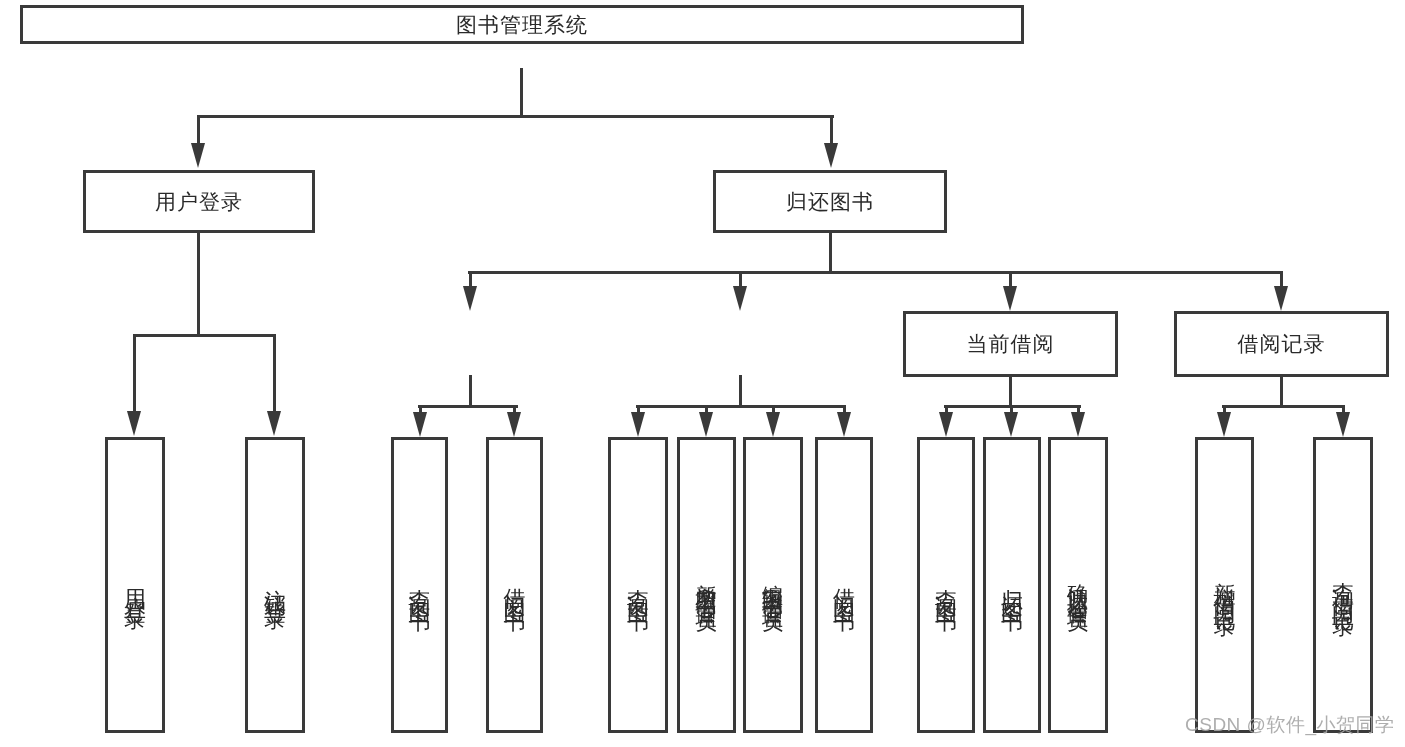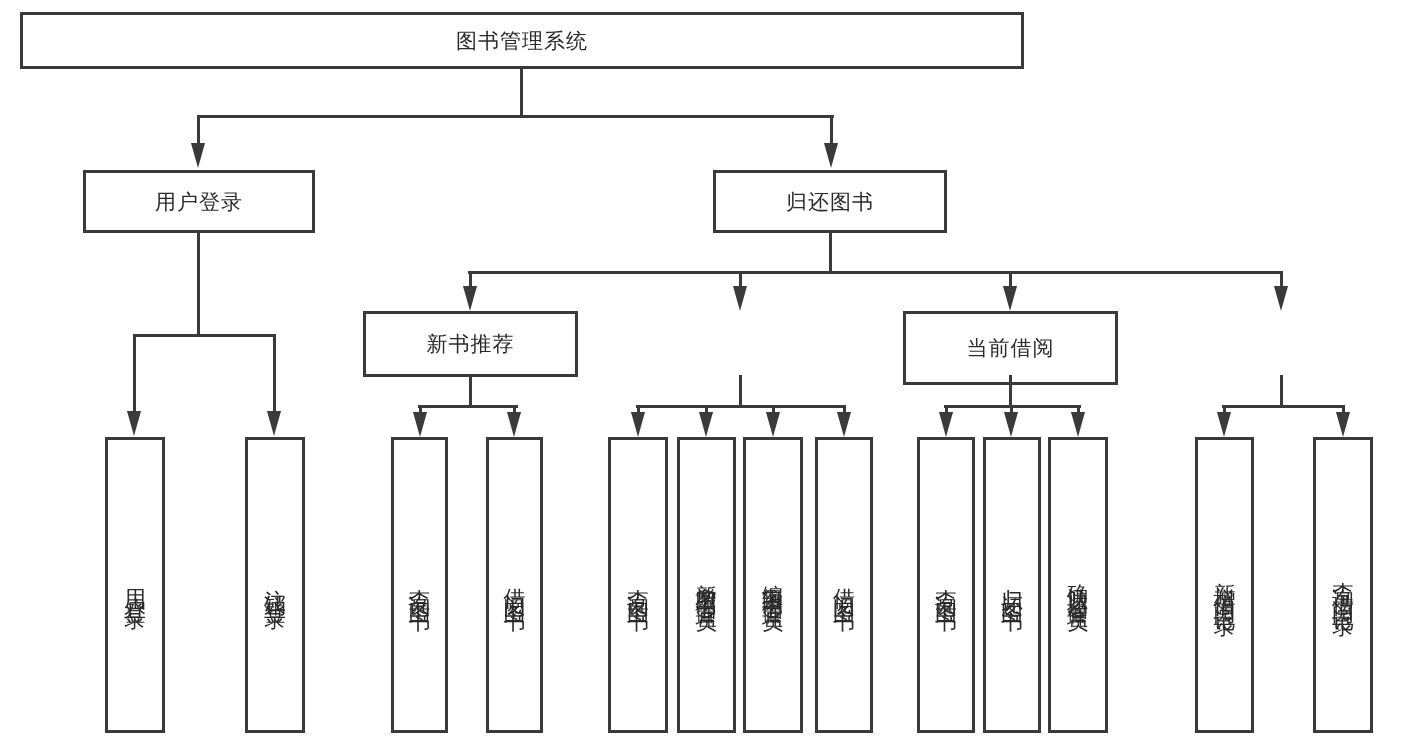--- a/index.html
+++ b/index.html
@@ -28,21 +28,21 @@
   .watermark{
     position:absolute;left:1185px;top:712px;width:215px;
     font-size:19px;color:rgba(165,165,165,0.9);white-space:nowrap;letter-spacing:0.5px;
   }
 </style>
 </head>
 <body>
 
 <div id="canvas">
 
-  <div class="box" style="left:20px;top:12px;width:1004px;height:57px;justify-content:center;">
+  <div class="box" style="left:20px;top:5px;width:1004px;height:39px;justify-content:center;">
     <span class="hlabel">图书管理系统</span>
   </div>
 
   <div class="vline" style="left:520px;top:68px;height:50px;"></div>
   <div class="hline" style="left:197px;top:115px;width:637px;"></div>
   <div class="vline" style="left:197px;top:115px;height:29px;"></div>
   <div class="arrow" style="left:191px;top:143px;"></div>
   <div class="vline" style="left:830px;top:115px;height:29px;"></div>
   <div class="arrow" style="left:824px;top:143px;"></div>
 
@@ -64,25 +64,25 @@
   <div class="hline" style="left:468px;top:271px;width:815px;"></div>
   <div class="vline" style="left:469px;top:271px;height:16px;"></div>
   <div class="arrow" style="left:463px;top:286px;"></div>
   <div class="vline" style="left:739px;top:271px;height:16px;"></div>
   <div class="arrow" style="left:733px;top:286px;"></div>
   <div class="vline" style="left:1009px;top:271px;height:16px;"></div>
   <div class="arrow" style="left:1003px;top:286px;"></div>
   <div class="vline" style="left:1280px;top:271px;height:16px;"></div>
   <div class="arrow" style="left:1274px;top:286px;"></div>
 
-  <div class="box" style="left:363px;top:311px;width:215px;height:66px;">
-    <span class="hlabel">新书推荐</span>
+  <div class="box" style="left:903px;top:311px;width:215px;height:66px;">
+    <span class="hlabel">当前借阅</span>
   </div>
-  <div class="box" style="left:903px;top:311px;width:215px;height:74px;">
-    <span class="hlabel">当前借阅</span>
+  <div class="box" style="left:1174px;top:311px;width:215px;height:66px;">
+    <span class="hlabel">借阅记录</span>
   </div>
 
   <div class="vline" style="left:469px;top:375px;height:33px;"></div>
   <div class="hline" style="left:418px;top:405px;width:100px;"></div>
   <div class="vline" style="left:419px;top:405px;height:9px;"></div>
   <div class="arrow" style="left:413px;top:412px;"></div>
   <div class="vline" style="left:513px;top:405px;height:9px;"></div>
   <div class="arrow" style="left:507px;top:412px;"></div>
 
   <div class="vline" style="left:739px;top:375px;height:33px;"></div>
@@ -149,14 +149,15 @@
     <span class="vlabel long">确认归还（管理员）</span>
   </div>
 
   <div class="box" style="left:1195px;top:437px;width:59px;height:296px;">
     <span class="vlabel">新增借阅记录</span>
   </div>
   <div class="box" style="left:1313px;top:437px;width:60px;height:296px;">
     <span class="vlabel">查询借阅记录</span>
   </div>
 
+  <div class="watermark">CSDN @软件_小贺同学</div>
 
 </div>
 
 </body></html>

